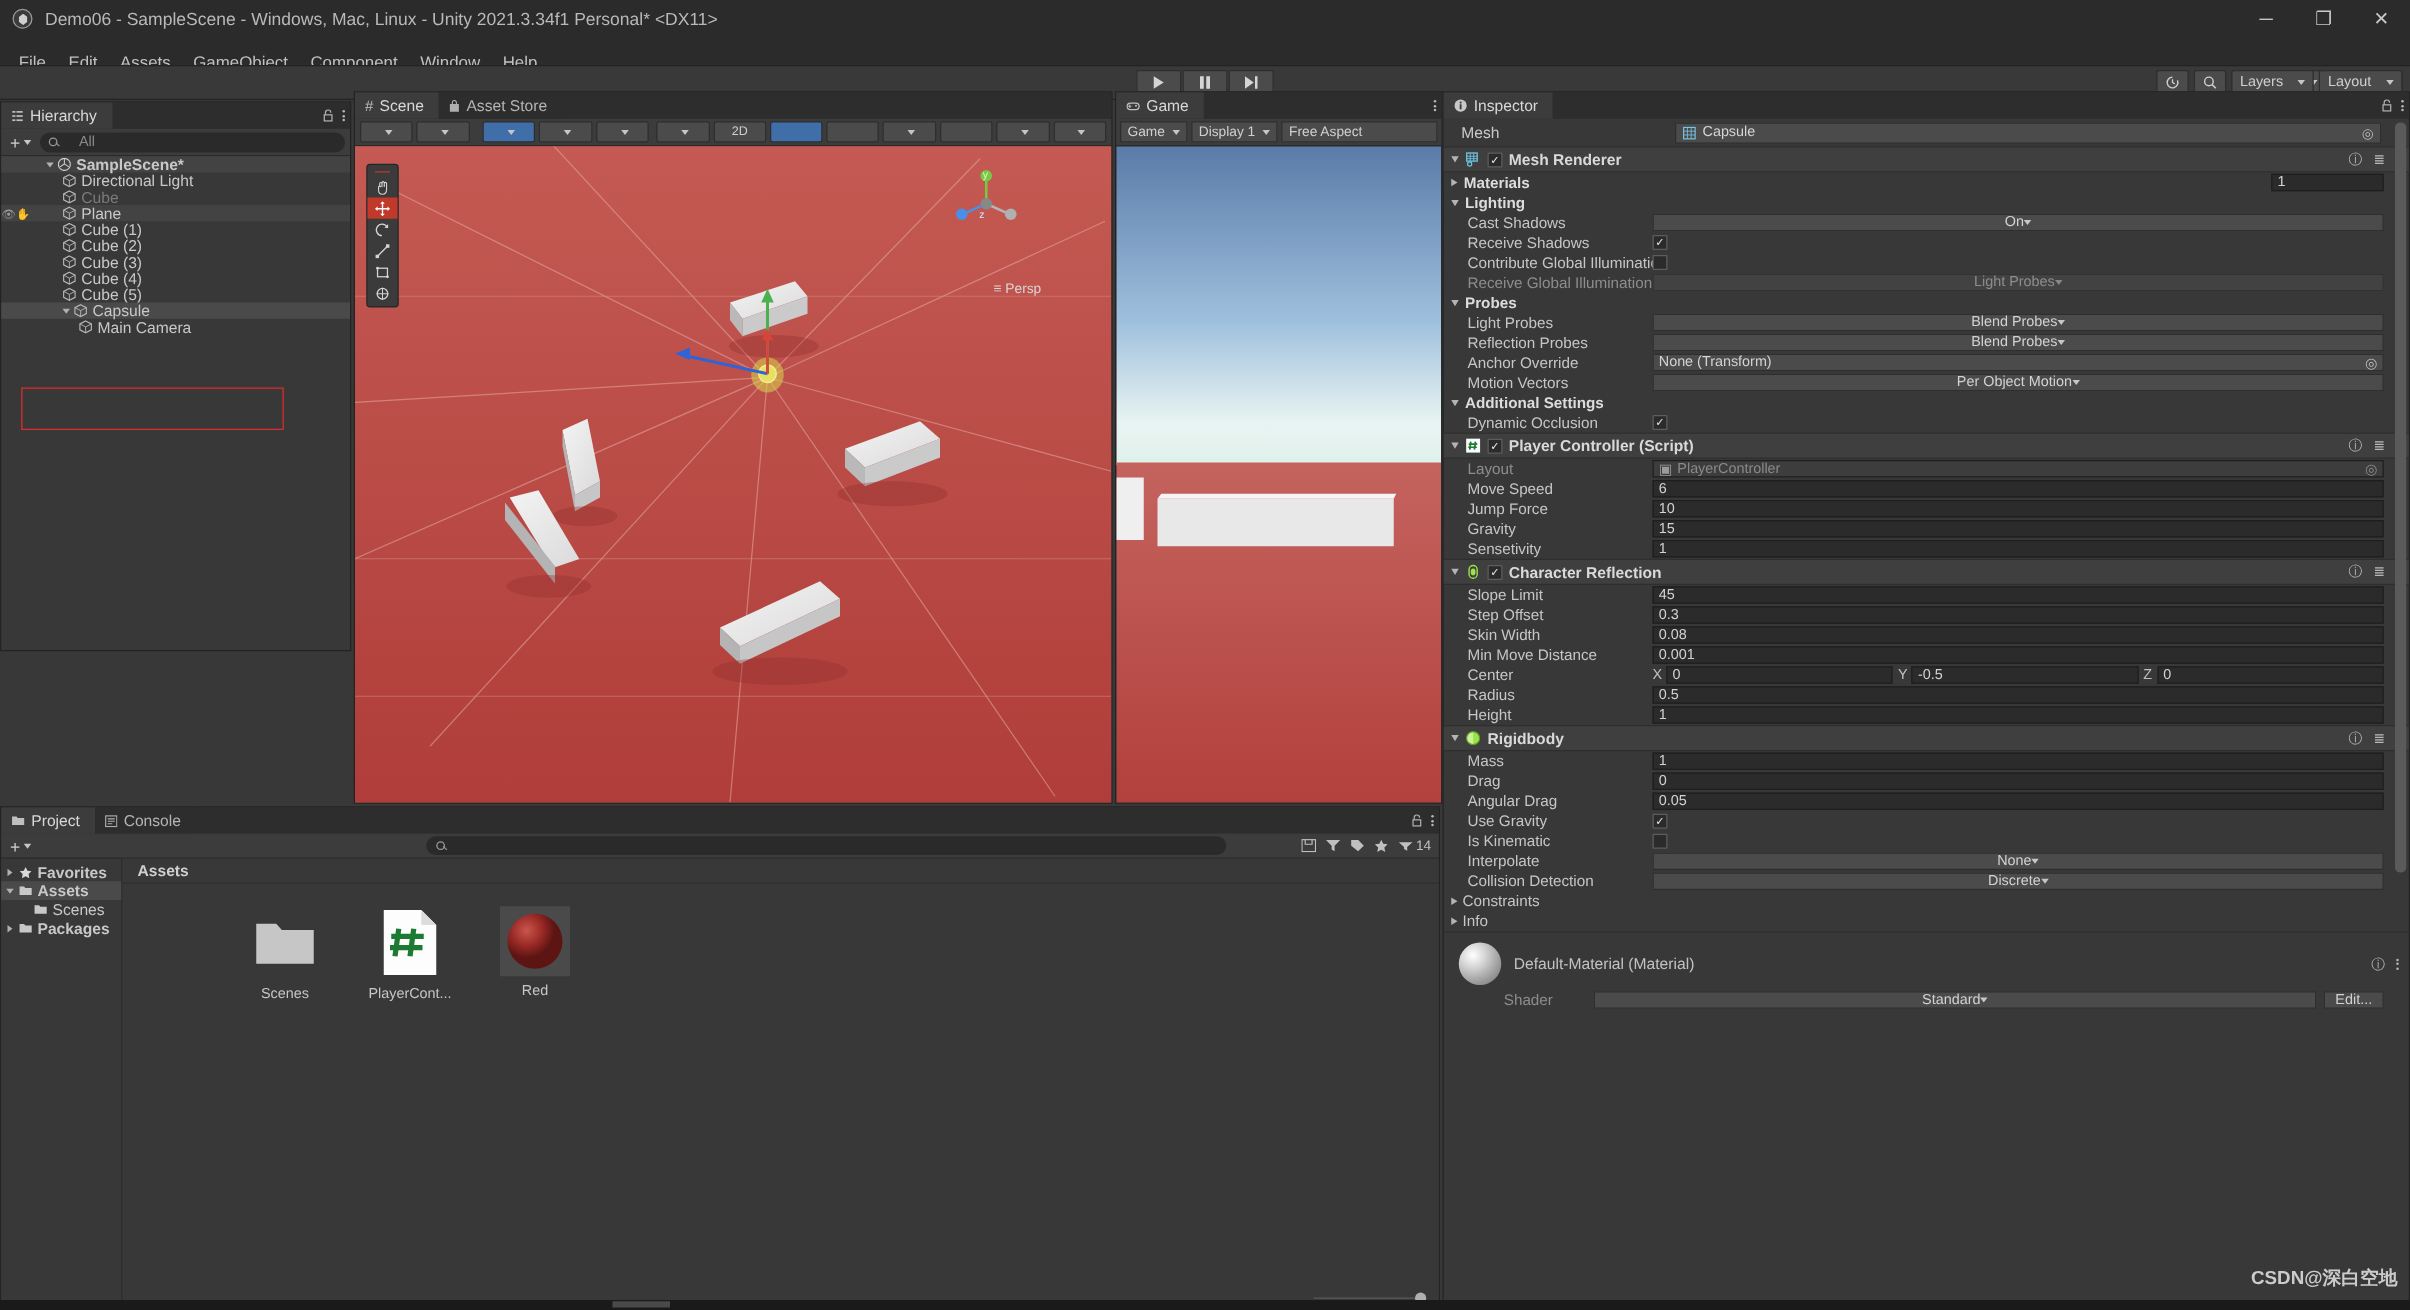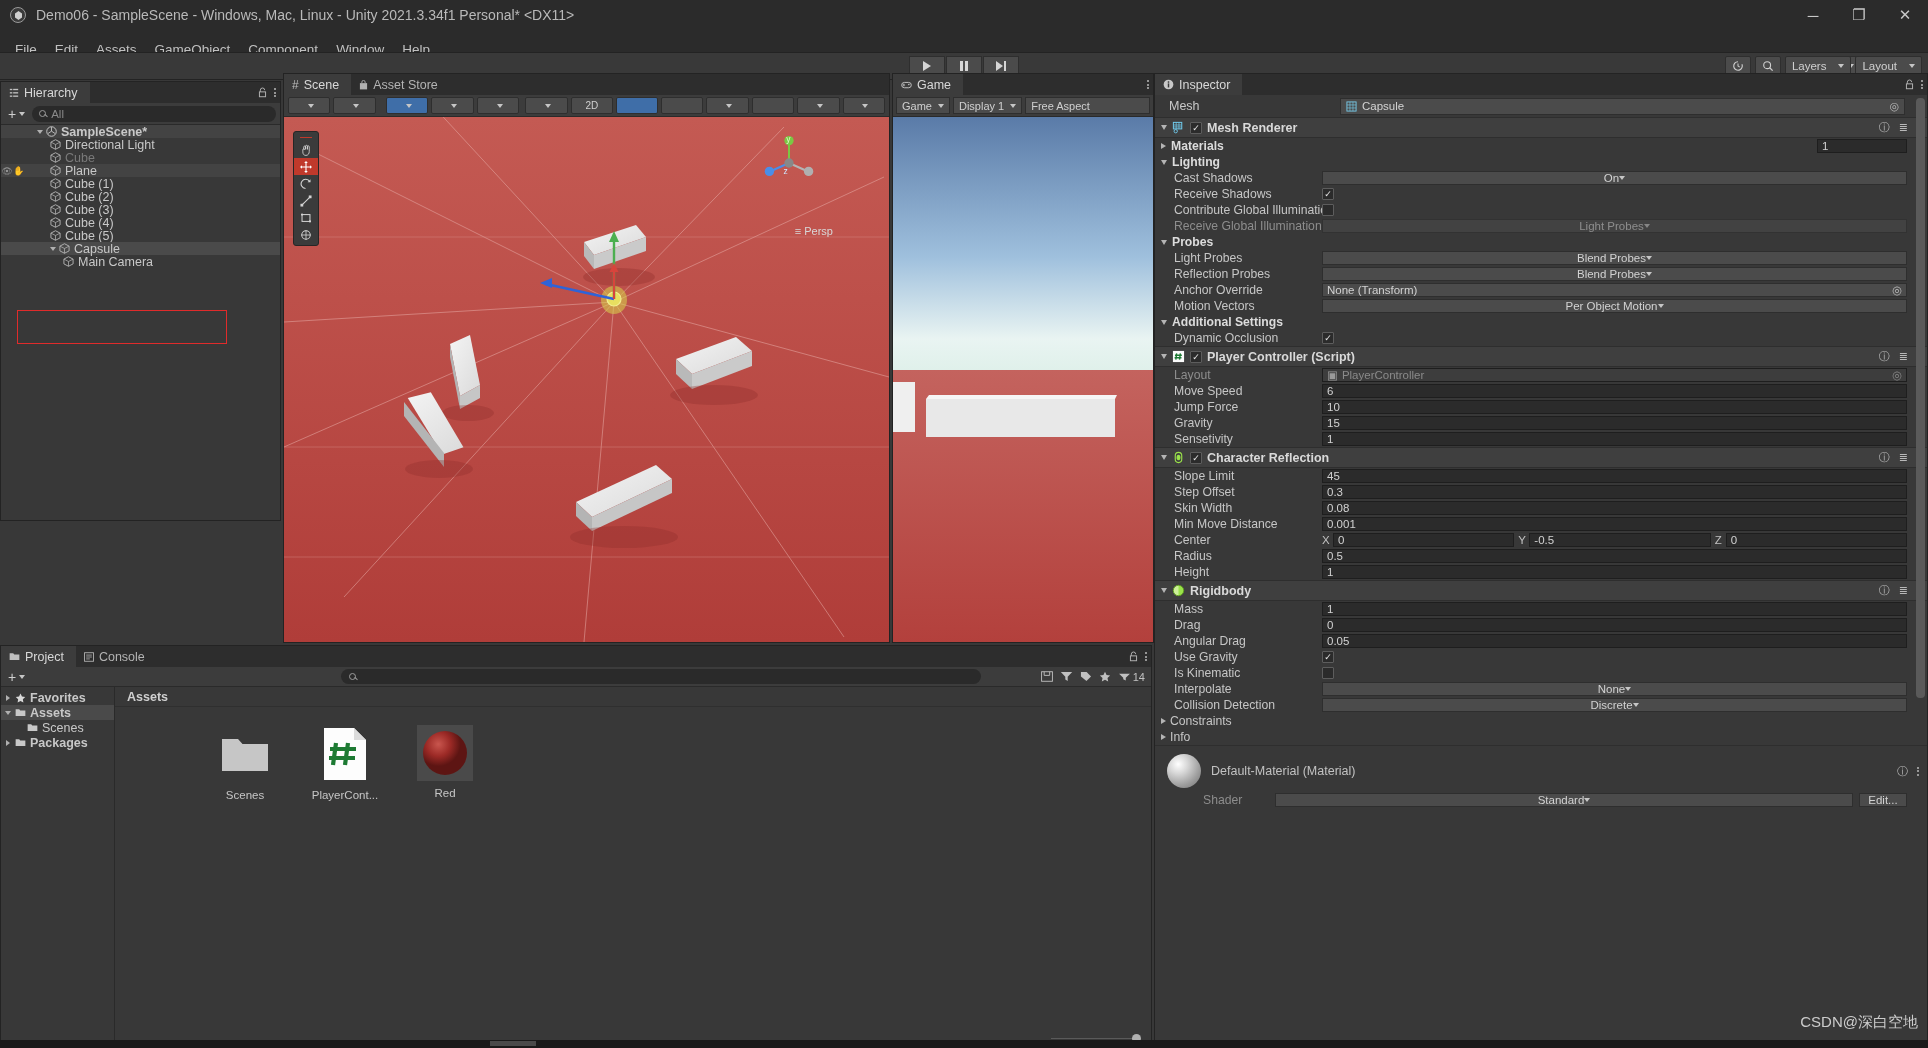--- a/index.html
+++ b/index.html
@@ -83,21 +83,21 @@
   .kebab{ display:flex;flex-direction:column; gap:1.5px; }
   .kebab span{ width:2px;height:2px;background:#b8b8b8;border-radius:50%; display:block;}
 
   
   #hierarchy{ left:0; top:81px; width:281px; height:440px; }
   .h-toolbar{ height:22px; background:#3c3c3c; display:flex; align-items:center; padding:0 4px; gap:4px;
     border-bottom:1px solid #2a2a2a;}
   .plus-dd{ display:flex; align-items:center; gap:3px; color:#cfcfcf; font-size:14px; padding:0 3px;}
   .search-box{
     flex:1; height:16px; background:#2a2a2a; border-radius:8px; display:flex;align-items:center;
-    padding:0 7px; gap:5px; color:#8a8a8a; font-size:11.5px;
+    padding:0 7px; gap:17px; color:#8a8a8a; font-size:11.5px;
   }
   .mag{ width:7px;height:7px;border:1.2px solid #9a9a9a;border-radius:50%; position:relative; flex:0 0 auto;}
   .mag:after{content:"";position:absolute;width:4px;height:1.2px;background:#9a9a9a;
     right:-3px;bottom:0px;transform:rotate(45deg);}
   .h-rows{ position:relative; }
   .h-row{ height:13px; display:flex; align-items:center; font-size:12.5px; color:#c8c8c8; position:relative;}
   .h-row.sel{ background:#4a4a4a; }
   .h-row.hl{ background:#434343; }
   .h-row.dim{ color:#7a7a7a; }
   .arrow{ width:0;height:0;border-left:4px solid #b0b0b0;border-top:3px solid transparent;
@@ -138,21 +138,21 @@
   .game-view{ position:relative; width:100%; height:calc(100% - 43px); overflow:hidden; }
 
   
   #projectpanel{ left:0; top:645px; width:1152px; height:403px; }
   .p-toolbar{ height:20px; background:#3c3c3c; display:flex; align-items:center; padding:0 4px;
     border-bottom:1px solid #2a2a2a; position:relative;}
   .p-search{ position:absolute; left:340px; right:170px; height:15px; background:#2a2a2a; border-radius:8px;
     display:flex;align-items:center; padding:0 8px; gap:5px;}
   .p-right-icons{ position:absolute; right:6px; display:flex; align-items:center; gap:7px; font-size:11px; color:#c0c0c0;}
   .p-body{ display:flex; height:calc(100% - 41px); }
-  .p-tree{ width:114px; background:#383838; border-right:1px solid #2a2a2a; padding-top:3px;}
+  .p-tree{ width:97px; background:#383838; border-right:1px solid #2a2a2a; padding-top:3px;}
   .p-tree-row{ height:15px; display:flex; align-items:center; font-size:12.5px; color:#c8c8c8; padding-left:3px;}
   .p-tree-row.sel{ background:#4a4a4a; }
   .p-main{ flex:1; background:#383838; position:relative; }
   .p-breadcrumb{ height:20px; display:flex; align-items:center; padding-left:12px; font-size:12.5px;
     color:#d0d0d0; font-weight:bold; border-bottom:1px solid #2f2f2f;}
   .p-grid{ display:flex; gap:28px; padding:18px 0 0 94px; }
   .asset{ width:72px; text-align:center; }
   .asset-thumb{ width:58px;height:58px;margin:0 auto 6px; display:flex;align-items:center;justify-content:center;}
   .asset-label{ font-size:11.5px; color:#c6c6c6; }
   .p-scroll{ position:absolute; bottom:4px; right:10px; width:90px; height:10px; display:flex; align-items:center;}
@@ -199,21 +199,21 @@
     display:flex;align-items:center;padding:0 4px;font-size:11.5px;color:#d2d2d2;}
   .mat-block{ border-top:1px solid #2e2e2e; padding:8px 0 0 0; }
   .mat-head{ display:flex; align-items:center; gap:10px; padding-left:12px; position:relative;}
   .mat-sphere{ width:34px;height:34px;border-radius:50%;
     background:radial-gradient(circle at 33% 30%, #ffffff 0%, #d8d8d8 28%, #9e9e9e 65%, #6e6e6e 100%);}
   .mat-title{ font-size:12.5px; color:#c2c2c2; }
   .scrollbar{ position:absolute; right:2px; top:24px; bottom:60px; width:9px; }
   .scroll-thumb{ position:absolute; top:0; width:9px; height:600px; background:#5a5a5a; border-radius:4px;}
 
   
-  .watermark{ position:absolute; right:10px; bottom:16px; font-size:15px; color:#dcdcdc; opacity:.9;}
+  .watermark{ position:absolute; right:10px; bottom:16px; font-size:15px; color:#dcdcdc; opacity:.9;font-weight:bold;}
   .taskbar{ position:absolute; left:0; bottom:0; width:100%; height:8px; background:#1a1a1a;}
   .tb-thumb{ position:absolute; left:490px; bottom:2px; width:46px; height:5px; background:#4a4a4a;}
 </style>
 </head>
 <body>
 
 <div class="app">
 
   <div class="titlebar">
     <div class="unity-logo"></div>

